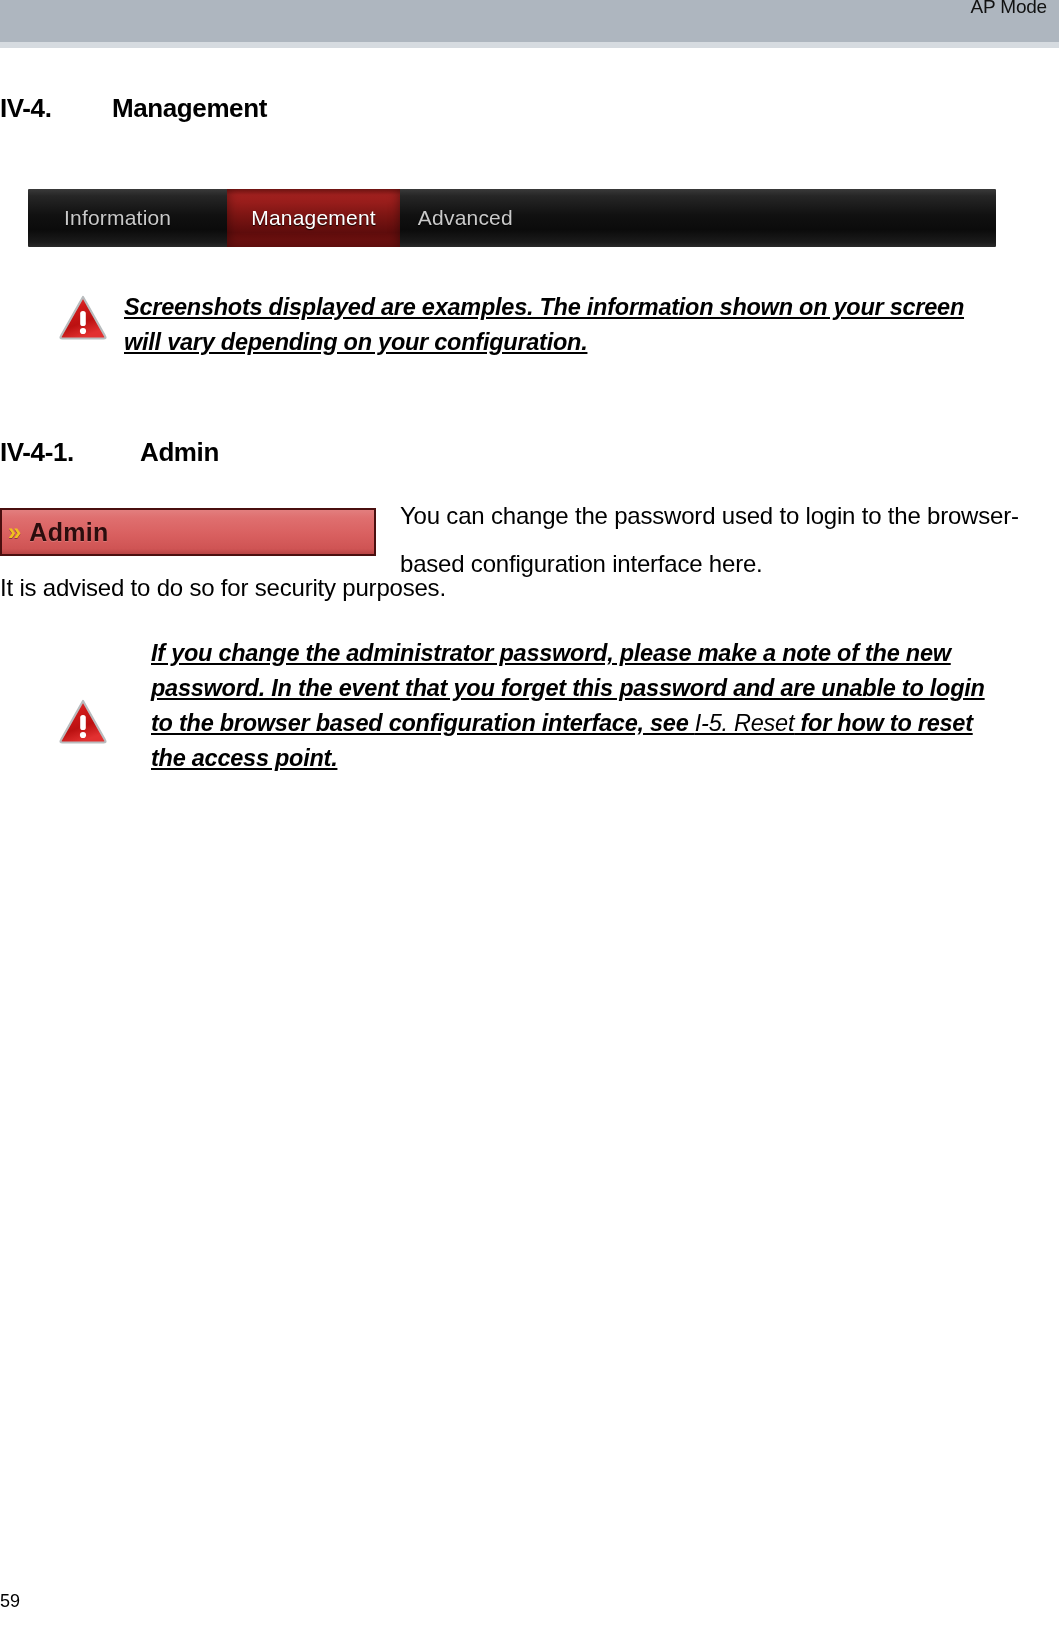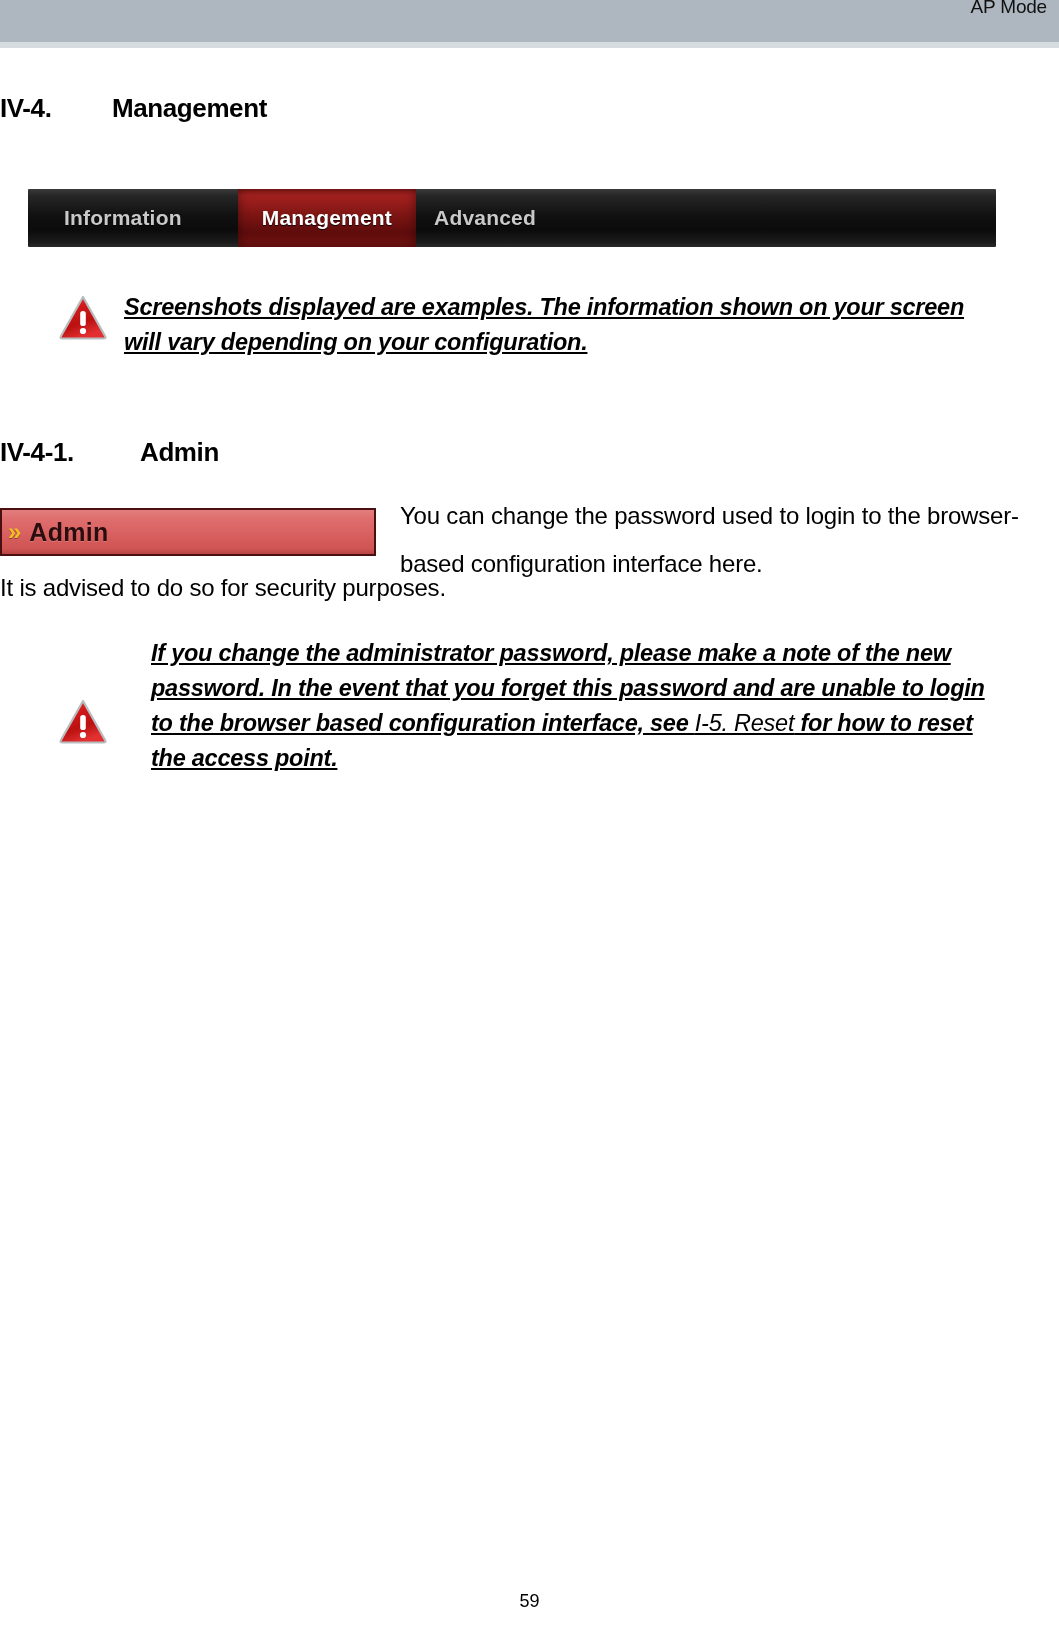--- a/index.html
+++ b/index.html
@@ -73,21 +73,21 @@
     overflow: hidden;
     border-radius: 1px;
   }
   .nav-tab {
     height: 58px;
     display: flex;
     align-items: center;
     justify-content: center;
     padding: 0 18px;
     font-family: "Liberation Sans", sans-serif;
-    font-weight: bold;
+    font-weight: normal;
     font-size: 21px;
     letter-spacing: 0.2px;
     color: #c9c9c9;
     text-shadow: 0 1px 1px rgba(0,0,0,0.9);
     white-space: nowrap;
     flex: 0 0 auto;
   }
   .nav-tab.spacer-left { margin-left: 18px; }
   .nav-tab.gap { margin-left: 38px; }
   .nav-tab.active {
@@ -192,21 +192,21 @@
     top: 564px;
     width: 900px;
   }
 
   
   #page-number {
     position: absolute;
     bottom: 18px;
     left: 0;
     width: 1059px;
-    text-align: center;
+    text-align: left;
     font-family: "Liberation Sans", sans-serif;
     font-size: 18px;
     color: #000000;
   }
 </style>
 </head>
 <body>
 
 <div id="header-band"></div>
 <div id="header-band-underline"></div>

